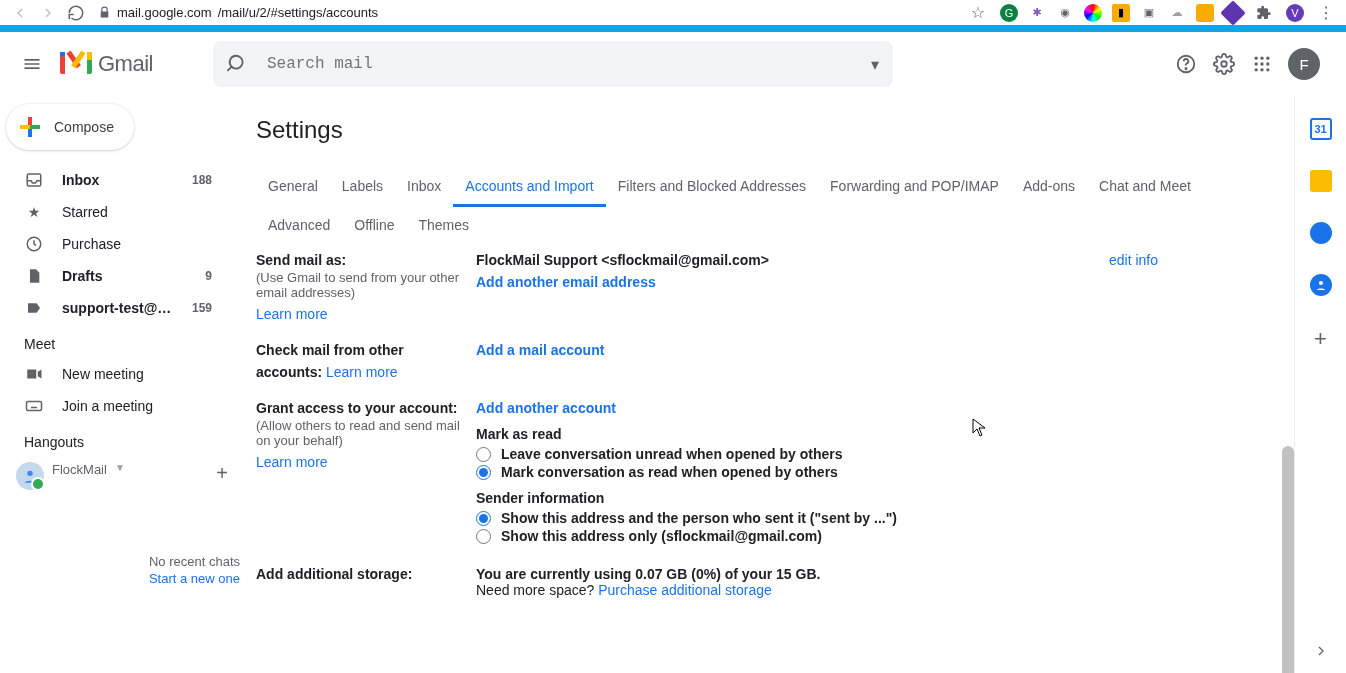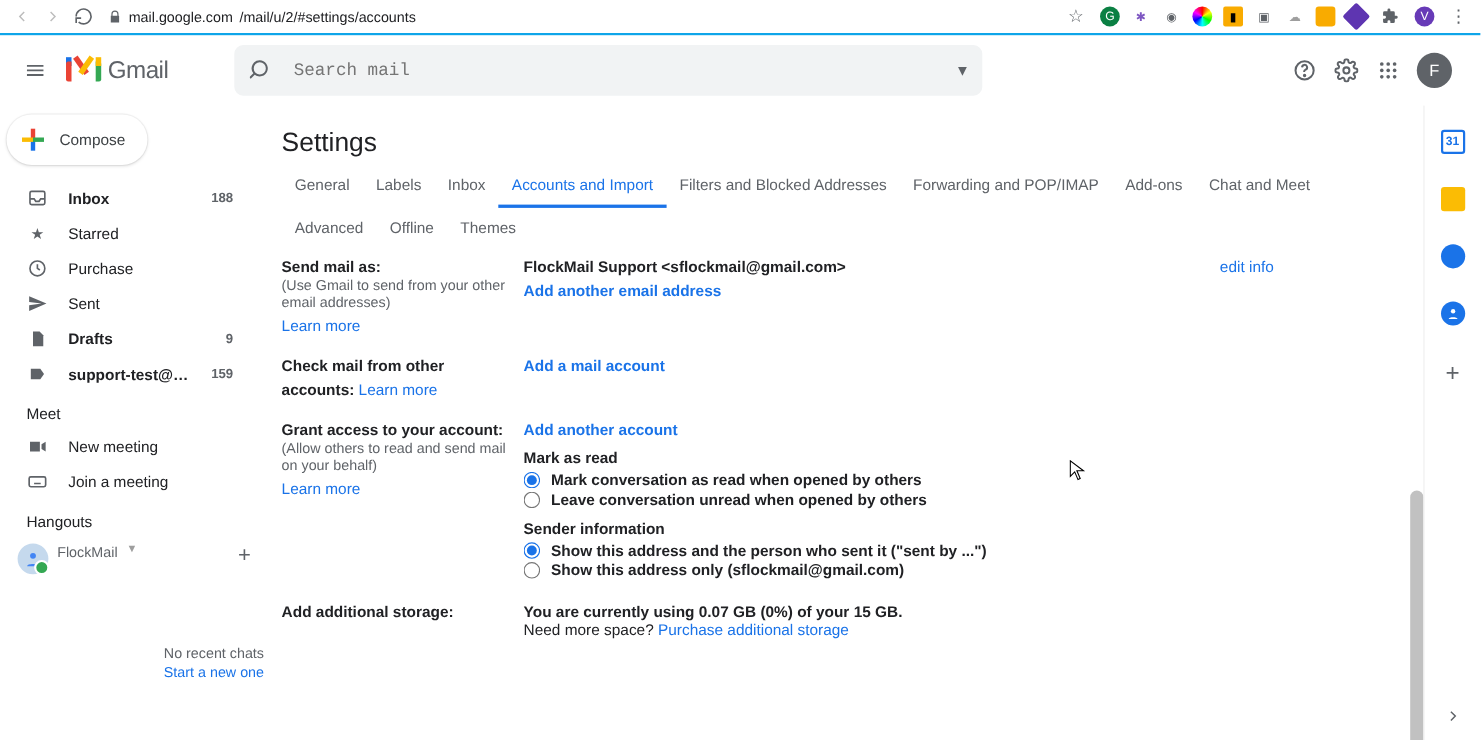--- a/index.html
+++ b/index.html
@@ -1,19 +1,19 @@
 <!DOCTYPE html>
 <html><head>
 <meta charset="utf-8">
 <style>
 * { margin:0; padding:0; box-sizing:border-box; font-family:Arial,'Helvetica Neue',sans-serif; }
 body { width:1346px; height:673px; background:#fff; overflow:hidden; position:relative; }
 
 
-.browser-bar { height:32px; display:flex; align-items:center; padding:0 8px; border-bottom:2px solid #0ea5e9; gap:4px; }
+.browser-bar { height:32px; display:flex; align-items:center; padding:0 8px; border-bottom:7px solid #0ea5e9; gap:4px; }
 .bb-icon { width:24px; height:24px; display:flex; align-items:center; justify-content:center; color:#5f6368; cursor:pointer; }
 .bb-icon.dis { color:#bdbdbd; }
 .url { font-size:13px; color:#202124; margin-left:6px; display:flex; align-items:center; gap:6px; }
 .url .lock { color:#5f6368; }
 .url .path { color:#202124; }
 .ext-row { margin-left:auto; display:flex; align-items:center; gap:10px; }
 .ext { width:18px; height:18px; border-radius:50%; display:flex; align-items:center; justify-content:center; font-size:11px; }
 
 
 .header { height:64px; display:flex; align-items:center; padding:0 8px 0 8px; }
@@ -51,21 +51,21 @@
 .nav-item.bold .ni-label,.nav-item.bold .ni-count { font-weight:700; }
 .sect-hdr { padding:12px 0 6px 24px; font-size:14px; color:#202124; }
 .hang-user { display:flex; align-items:flex-start; padding:6px 12px 6px 16px; font-size:13px; color:#5f6368; gap:8px;}
 .hang-av { width:28px; height:28px; border-radius:50%; background:#c5d9ed; position:relative; display:flex; align-items:center; justify-content:center;}
 .hang-av::after{content:'';position:absolute;right:-1px;bottom:-1px;width:10px;height:10px;border-radius:50%;background:#34a853;border:2px solid #fff;}
 .hang-plus{margin-left:auto;color:#5f6368;cursor:pointer;font-size:20px;}
 .hang-empty { text-align:right; font-size:13px; color:#5f6368; margin-top:58px;}
 .hang-link { color:#1a73e8; cursor:pointer; font-size:13px; display:block; margin-top:2px;}
 
 .content { flex:1; padding:20px 16px 0 16px; position:relative; overflow:hidden; }
-.settings-title { font-size:24px; color:#202124; margin-bottom:6px; }
+.settings-title { font-size:24px; color:#202124; margin-bottom:24px; }
 .tabs { display:flex; flex-wrap:wrap; gap:0; border-bottom:0; }
 .tab { padding:10px 12px; font-size:14px; color:#5f6368; cursor:pointer; white-space:nowrap; }
 .tab.active { color:#1a73e8; border-bottom:3px solid #1a73e8; font-weight:500; }
 
 .settings-body { margin-top:4px; border-top:1px solid transparent; }
 .sect { display:flex; padding:10px 0; font-size:14px; color:#202124; }
 .sect .s-left { width:220px; font-weight:700; padding-right:10px;}
 .sect .s-left .sub { font-weight:400; font-size:13px; color:#5f6368; display:block; margin-top:2px;}
 .sect .s-left .lm { font-weight:400; color:#1a73e8; cursor:pointer; display:inline-block; margin-top:6px; font-size:14px;}
 .sect .s-right { flex:1; }
@@ -219,28 +219,20 @@
     </div>
     <div class="nav-item">
       <span class="ni-icon">
           <svg width="18" height="18" viewBox="0 0 24 24" fill="currentColor">
             <circle cx="12" cy="12" r="9" fill="none" stroke="currentColor" stroke-width="2"></circle>
             <path d="M12 7v5l3 2" stroke="currentColor" stroke-width="2" fill="none"></path>
           </svg>
         </span>
       <span class="ni-label">Purchase</span>
     </div>
-    <div class="nav-item">
-      <span class="ni-icon">
-          <svg width="18" height="18" viewBox="0 0 24 24" fill="currentColor">
-            <path d="M2 21l21-9L2 3v7l15 2-15 2z"></path>
-          </svg>
-        </span>
-      <span class="ni-label">Sent</span>
-    </div>
     <div class="nav-item bold">
       <span class="ni-icon">
           <svg width="16" height="16" viewBox="0 0 24 24" fill="currentColor">
             <path d="M6 2h9l5 5v15H6z"></path>
           </svg>
         </span>
       <span class="ni-label">Drafts</span>
       <span class="ni-count">9</span>
     </div>
     <div class="nav-item bold">
@@ -336,26 +328,26 @@
       <div class="sect">
         <div class="s-left">
           <span>Grant access to your account:</span>
           <span class="sub">(Allow others to read and send mail on your behalf)</span>
           <span class="lm">Learn more</span>
         </div>
         <div class="s-right">
           <div class="row"><span class="link">Add another account</span></div>
           <div class="grp-hdr">Mark as read</div>
           <label class="radio-row">
+              <input type="radio" name="mr" style="">
+              <span>Leave conversation unread when opened by others</span>
+            </label>
+          <label class="radio-row">
               <input type="radio" name="mr" checked="" style="">
               <span>Mark conversation as read when opened by others</span>
-            </label>
-          <label class="radio-row">
-              <input type="radio" name="mr" style="">
-              <span>Leave conversation unread when opened by others</span>
             </label>
           <div class="grp-hdr">Sender information</div>
           <label class="radio-row">
               <input type="radio" name="si" checked="" style="">
               <span>Show this address and the person who sent it ("sent by ...")</span>
             </label>
           <label class="radio-row">
               <input type="radio" name="si" style="">
               <span>Show this address only (sflockmail@gmail.com)</span>
             </label>

